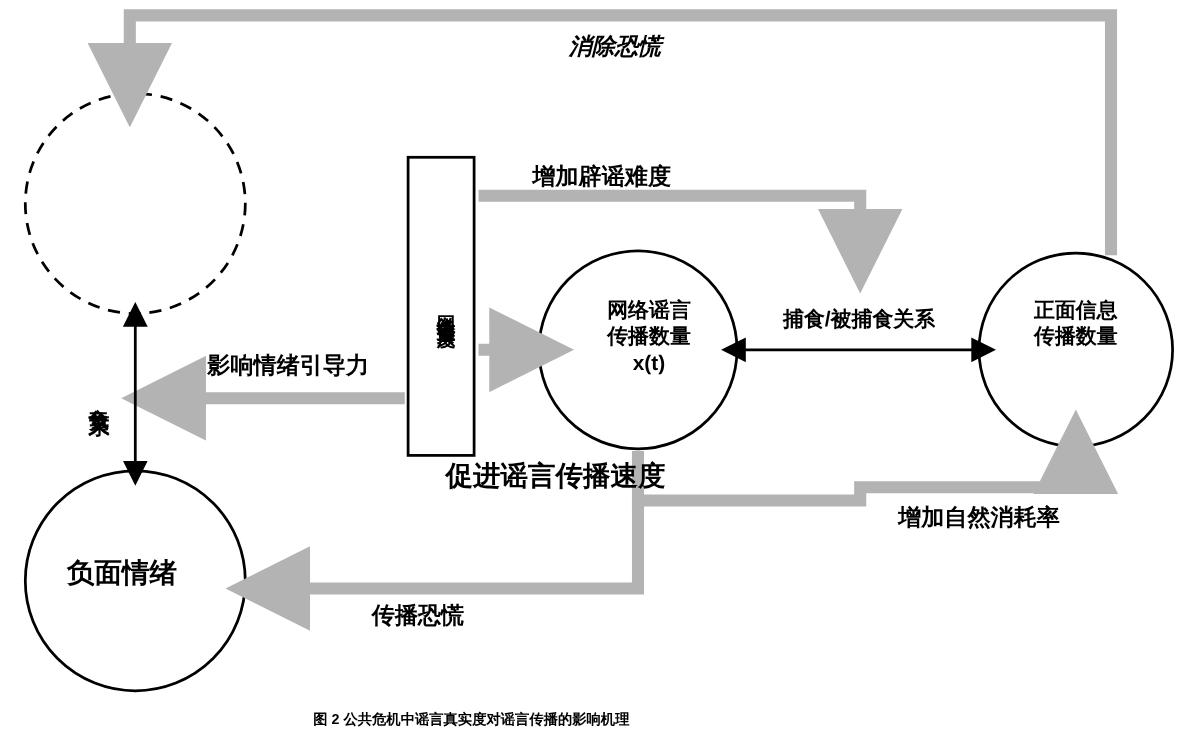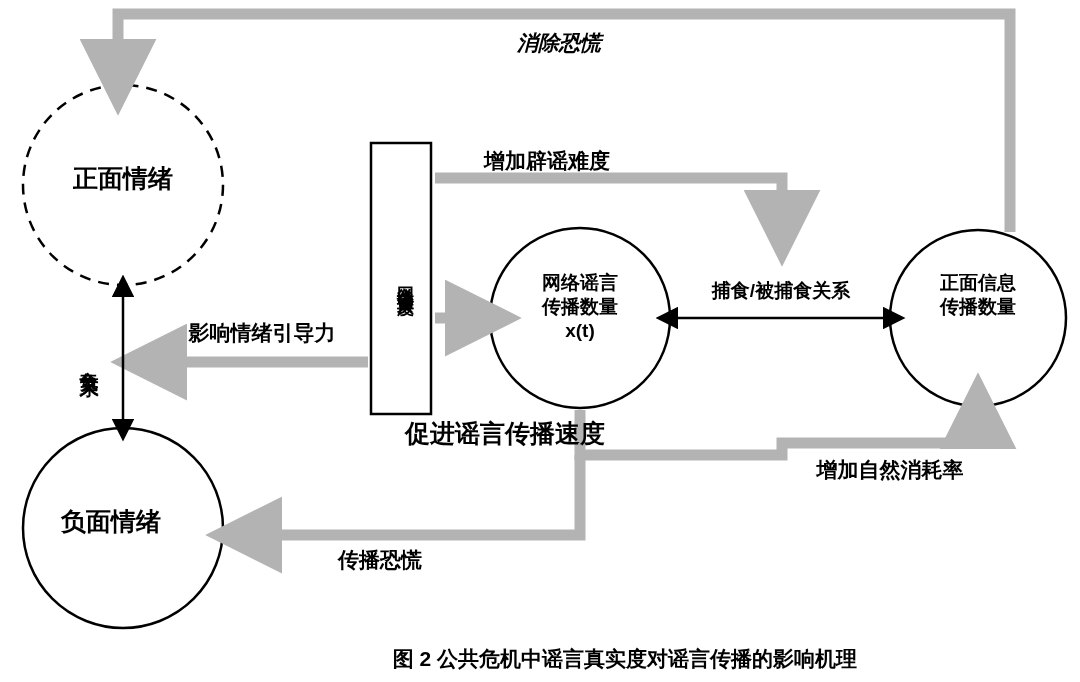--- a/index.html
+++ b/index.html
@@ -38,23 +38,23 @@
     text-align: center;
     font-weight: bold;
     color: #000000;
     white-space: pre;
     line-height: 1.2;
   }
   .caption {
     position: absolute;
     left: 0;
     width: 857px;
-    text-align: right;
+    text-align: center;
     font-weight: bold;
-    font-size: 21px;
+    font-size: 13px;
     color: #000000;
   }
   .vert {
     writing-mode: vertical-rl;
     text-orientation: upright;
     letter-spacing: 2px;
   }
 </style>
 </head>
 <body>
@@ -94,27 +94,26 @@
 
     <path d="M 580 410 L 580 455 L 782 455 L 782 443 L 978 443 L 978 414" fill="none" stroke="#b3b3b3" stroke-width="11" marker-end="url(#grayArrow)"></path>
 
     <path d="M 580 455 L 580 535 L 247 535" fill="none" stroke="#b3b3b3" stroke-width="11" marker-end="url(#grayArrow)"></path>
 
     <line x1="123" y1="292" x2="123" y2="424" stroke="#000000" stroke-width="2.5" marker-start="url(#blackArrowStart)" marker-end="url(#blackArrowEnd)"></line>
 
     <line x1="673" y1="318" x2="888" y2="318" stroke="#000000" stroke-width="2.5" marker-start="url(#blackArrowStart)" marker-end="url(#blackArrowEnd)"></line>
   </svg>
 
-  <div class="node-label" style="left:23px; top:163px; width:200px; font-size:25px;">正面情绪</div>
 
   <div class="node-label" style="left:23px; top:506px; width:176px; font-size:25px;">负面情绪</div>
 
   <div class="node-label vert" style="left:386px; top:160px; width:30px; height:240px; font-size:17px;">网络谣言真实度</div>
 
-  <div class="node-label" style="left:490px; top:271px; width:180px; font-size:19px;">
+  <div class="node-label" style="left:500px; top:271px; width:180px; font-size:19px;">
     <div>网络谣言</div>
     <div>传播数量</div>
     <div>x(t)</div>
   </div>
 
   <div class="node-label" style="left:890px; top:271px; width:176px; font-size:19px;">
     <div>正面信息</div>
     <div>传播数量</div>
   </div>
 

